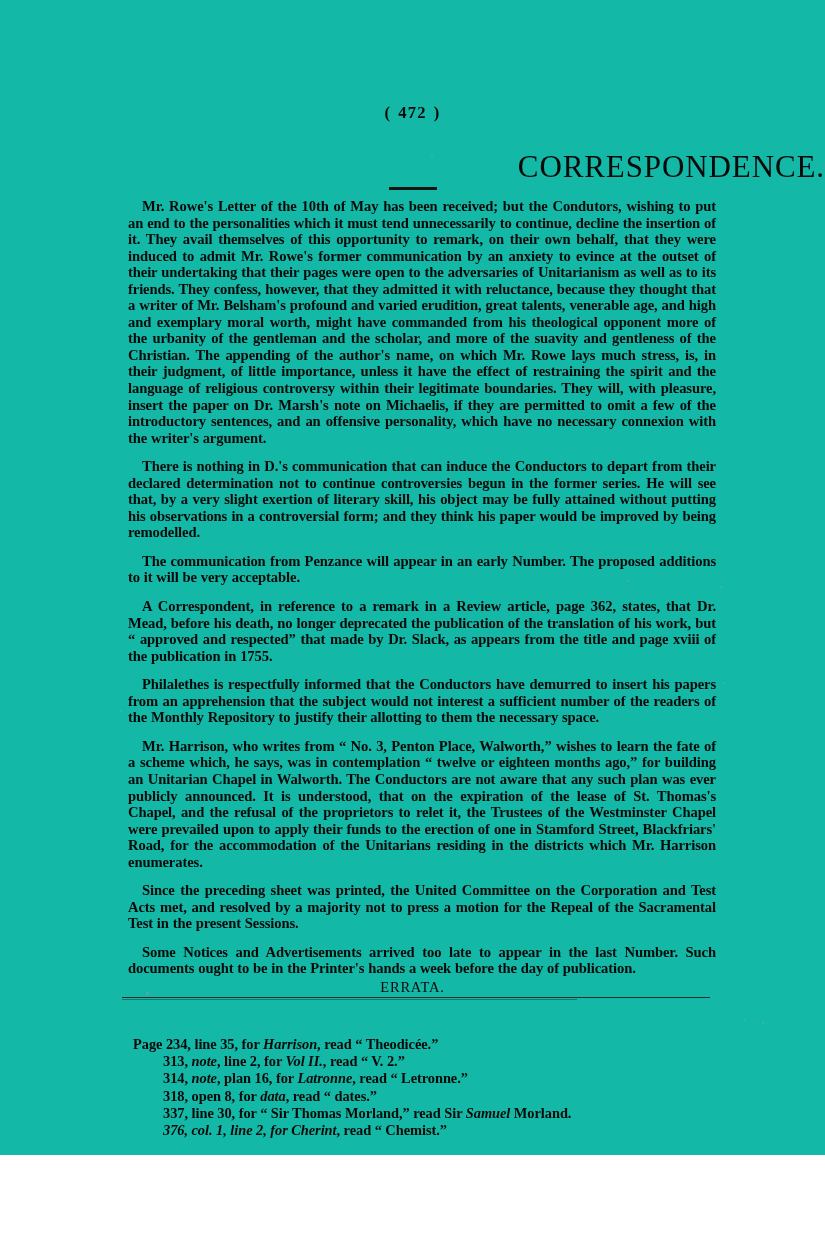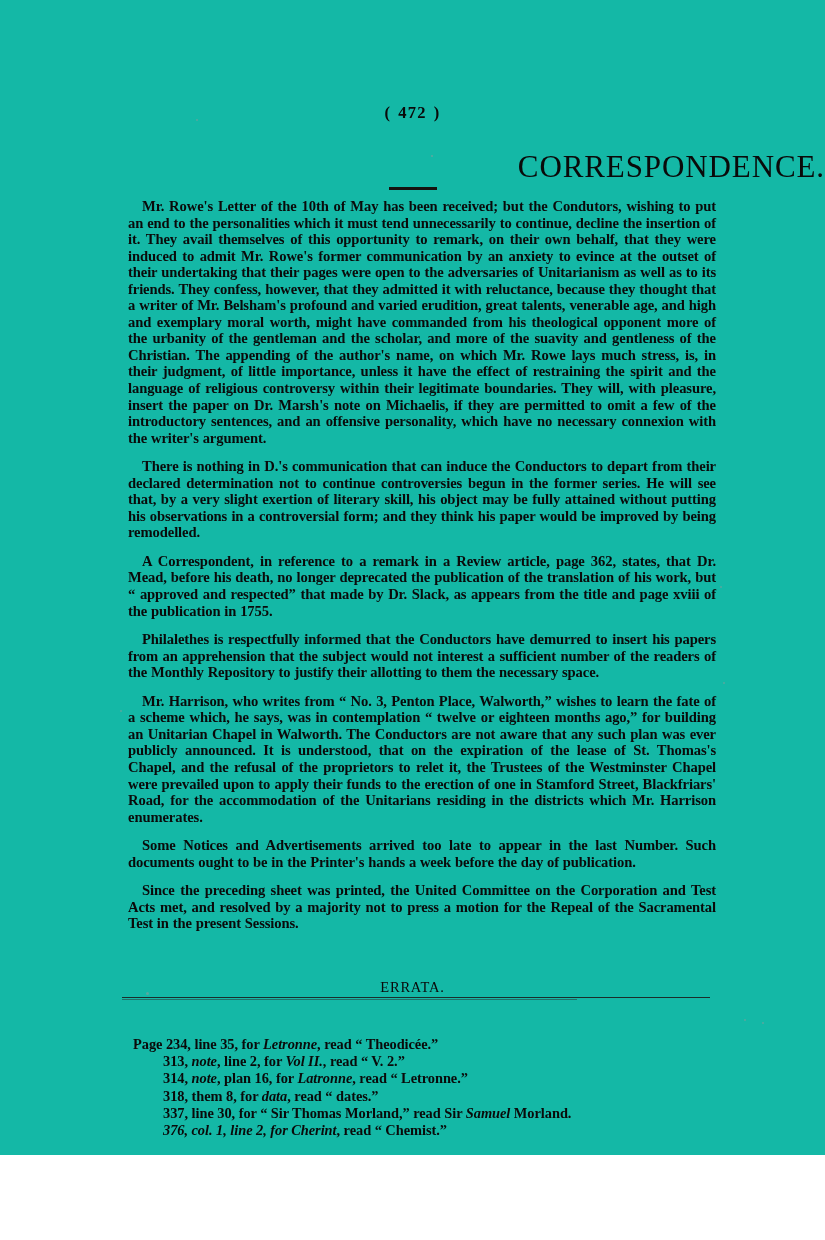--- a/index.html
+++ b/index.html
@@ -138,35 +138,36 @@
   <div class="folio">
     <span class="paren">(</span><span class="num">472</span><span class="paren">)</span>
   </div>
 
   <div class="section-title">CORRESPONDENCE.</div>
   <div class="title-rule"></div>
 
   <div class="body-block">
     <p>Mr. Rowe's Letter of the 10th of May has been received; but the Condutors, wishing to put an end to the personalities which it must tend unnecessarily to continue, decline the insertion of it.  They avail themselves of this opportunity to remark, on their own behalf, that they were induced to admit Mr. Rowe's former communication by an anxiety to evince at the outset of their undertaking that their pages were open to the adversaries of Unitarianism as well as to its friends.  They confess, however, that they admitted it with reluctance, because they thought that a writer of Mr. Belsham's profound and varied erudition, great talents, venerable age, and high and exemplary moral worth, might have commanded from his theological opponent more of the urbanity of the gentleman and the scholar, and more of the suavity and gentleness of the Christian.  The appending of the author's name, on which Mr. Rowe lays much stress, is, in their judgment, of little importance, unless it have the effect of restraining the spirit and the language of religious controversy within their legitimate boundaries.  They will, with pleasure, insert the paper on Dr. Marsh's note on Michaelis, if they are permitted to omit a few of the introductory sentences, and an offensive personality, which have no necessary connexion with the writer's argument.</p>
     <p>There is nothing in D.'s communication that can induce the Conductors to depart from their declared determination not to continue controversies begun in the former series.  He will see that, by a very slight exertion of literary skill, his object may be fully attained without putting his observations in a controversial form; and they think his paper would be improved by being remodelled.</p>
+    <p>The communication from Penzance will appear in an early Number.  The proposed additions to it will be very acceptable.</p>
     <p>A Correspondent, in reference to a remark in a Review article, page 362, states, that Dr. Mead, before his death, no longer deprecated the publication of the translation of his work, but “ approved and respected” that made by Dr. Slack, as appears from the title and page xviii of the publication in 1755.</p>
     <p>Philalethes is respectfully informed that the Conductors have demurred to insert his papers from an apprehension that the subject would not interest a sufficient number of the readers of the Monthly Repository to justify their allotting to them the necessary space.</p>
     <p>Mr. Harrison, who writes from “ No. 3, Penton Place, Walworth,” wishes to learn the fate of a scheme which, he says, was in contemplation “ twelve or eighteen months ago,” for building an Unitarian Chapel in Walworth.  The Conductors are not aware that any such plan was ever publicly announced.  It is understood, that on the expiration of the lease of St. Thomas's Chapel, and the refusal of the proprietors to relet it, the Trustees of the Westminster Chapel were prevailed upon to apply their funds to the erection of one in Stamford Street, Blackfriars' Road, for the accommodation of the Unitarians residing in the districts which Mr. Harrison enumerates.</p>
+    <p>Since the preceding sheet was printed, the United Committee on the Corporation and Test Acts met, and resolved by a majority not to press a motion for the Repeal of the Sacramental Test in the present Sessions.</p>
     <p>Some Notices and Advertisements arrived too late to appear in the last Number. Such documents ought to be in the Printer's hands a week before the day of publication.</p>
-    <p>Since the preceding sheet was printed, the United Committee on the Corporation and Test Acts met, and resolved by a majority not to press a motion for the Repeal of the Sacramental Test in the present Sessions.</p>
   </div>
 
   <div class="divider"></div>
 
   <div class="errata-title">ERRATA.</div>
   <div class="errata-list">
-      <div class="err-line"><span>Page 234, line 35, for </span><i>Letronne</i><span>, read “ Theodicée.”</span></div>
+      <div class="err-line"><span>Page 234, line 35, for </span><i>Harrison</i><span>, read “ Theodicée.”</span></div>
       <div class="err-line indented"><span>313, </span><i>note</i><span>, line 2, for </span><i>Vol II.</i><span>, read “ V. 2.”</span></div>
       <div class="err-line indented"><span>314, </span><i>note</i><span>, plan 16, for </span><i>Latronne</i><span>, read “ Letronne.”</span></div>
-      <div class="err-line indented"><span>318, them 8, for </span><i>data</i><span>, read “ dates.”</span></div>
+      <div class="err-line indented"><span>318, open 8, for </span><i>data</i><span>, read “ dates.”</span></div>
       <div class="err-line indented"><span>337, line 30, for “ Sir Thomas Morland,” read Sir </span><i>Samuel</i><span> Morland.</span></div>
       <div class="err-line indented"><i>376, col. 1, line 2, for </i><i>Cherint</i><span>, read “ Chemist.”</span></div>
     </div>
 
   <span class="speck" style="left:196px;top:119px;width:2px;height:2px;"></span>
   <span class="speck" style="left:431px;top:155px;width:1.5px;height:1.5px;"></span>
   <span class="speck" style="left:146px;top:992px;width:3px;height:3px;"></span>
   <span class="speck" style="left:744px;top:1019px;width:2px;height:2px;"></span>
   <span class="speck" style="left:762px;top:1022px;width:2px;height:2px;"></span>
   <span class="speck" style="left:136px;top:1046px;width:2px;height:2px;"></span>

